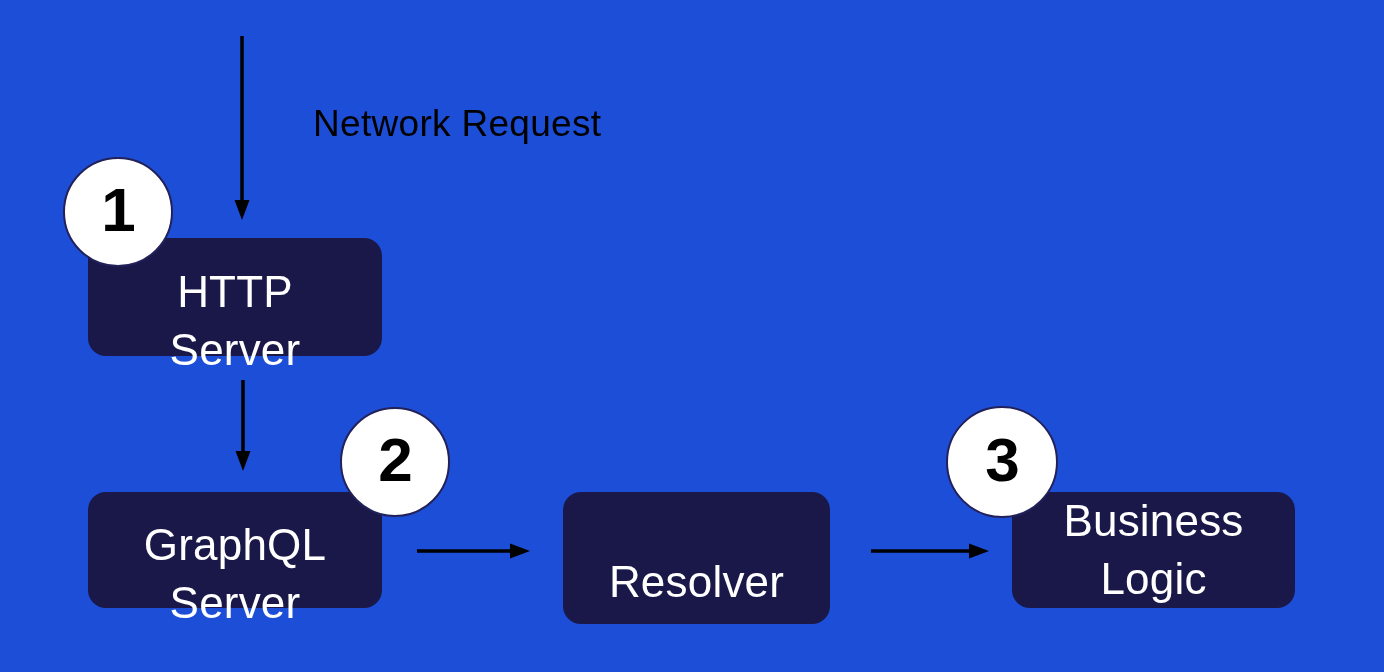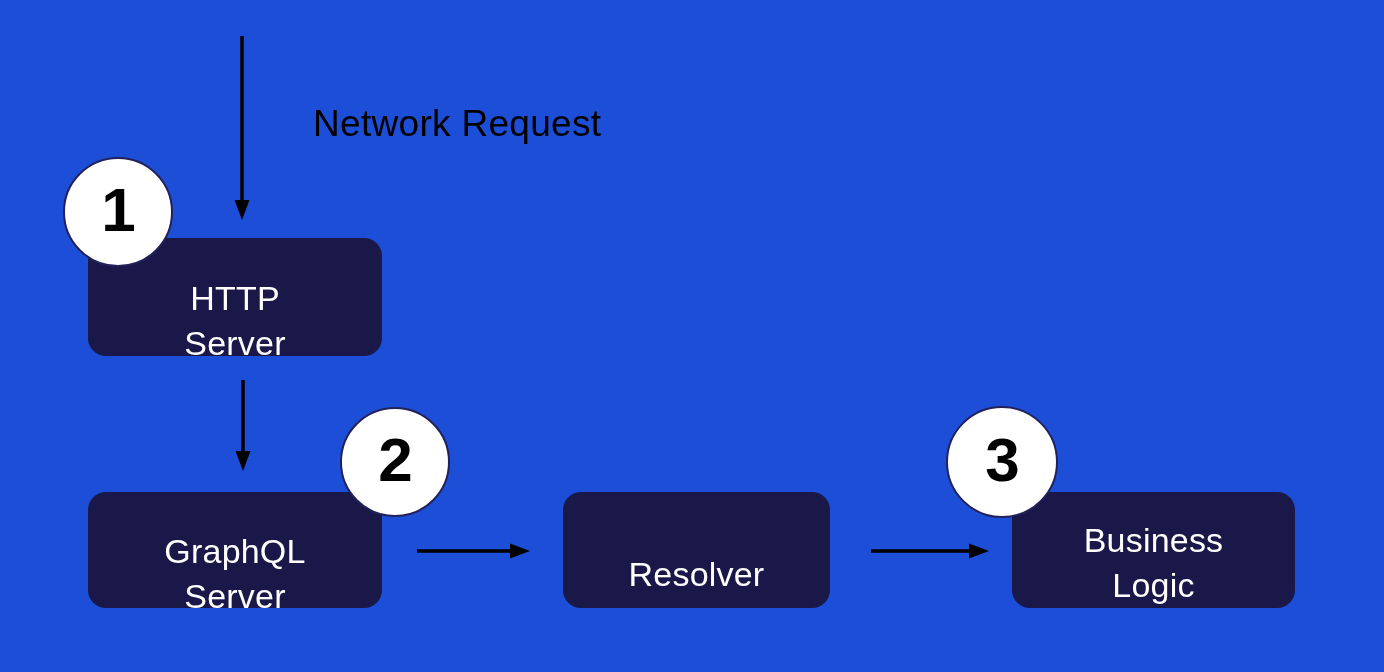--- a/index.html
+++ b/index.html
@@ -26,21 +26,21 @@
     border-radius: 18px;
     display: flex;
     align-items: center;
     justify-content: center;
     box-sizing: border-box;
     z-index: 2;
   }
   .node-label {
     color: #ffffff;
     font-family: "Liberation Sans", sans-serif;
-    font-size: 34px;
+    font-size: 44px;
     font-weight: 300;
     line-height: 1.32;
     letter-spacing: 0.2px;
     text-align: center;
     white-space: pre-line;
     margin-top: 48px;
   }
 
   
   .badge {
@@ -124,21 +124,21 @@
   <div class="node" style="left:88px; top:238px; width:294px; height:118px;">
     <span class="node-label">HTTP
 Server</span>
   </div>
 
   <div class="node" style="left:88px; top:492px; width:294px; height:116px;">
     <span class="node-label">GraphQL
 Server</span>
   </div>
 
-  <div class="node" style="left:563px; top:492px; width:267px; height:116px;">
+  <div class="node" style="left:563px; top:492px; width:267px; height:132px;">
     <span class="node-label">Resolver</span>
   </div>
 
   <div class="node" style="left:1012px; top:492px; width:283px; height:116px;align-items:flex-end;">
     <span class="node-label">Business
 Logic</span>
   </div>
 
   <div class="badge" style="left:63px; top:157px; width:110px; height:110px;">
     <span class="badge-label">1</span>

